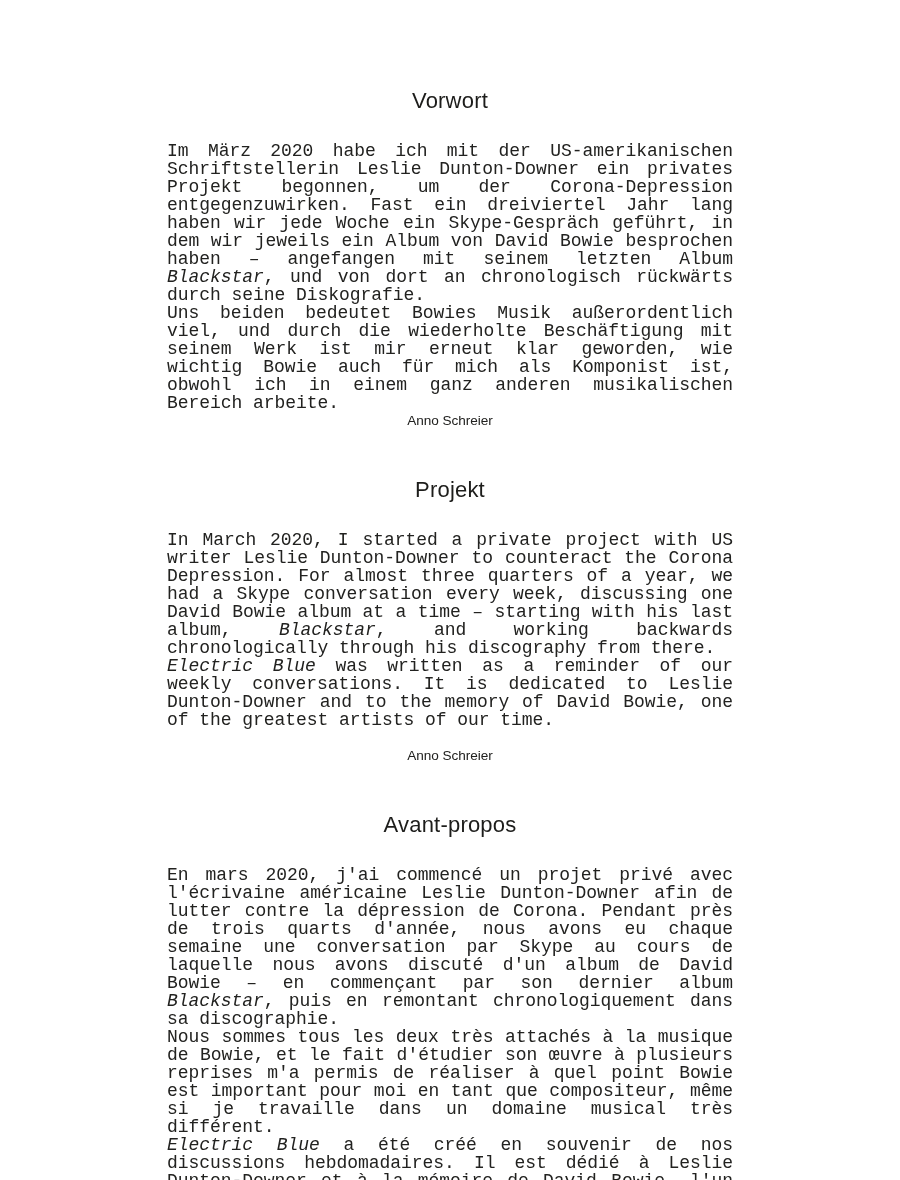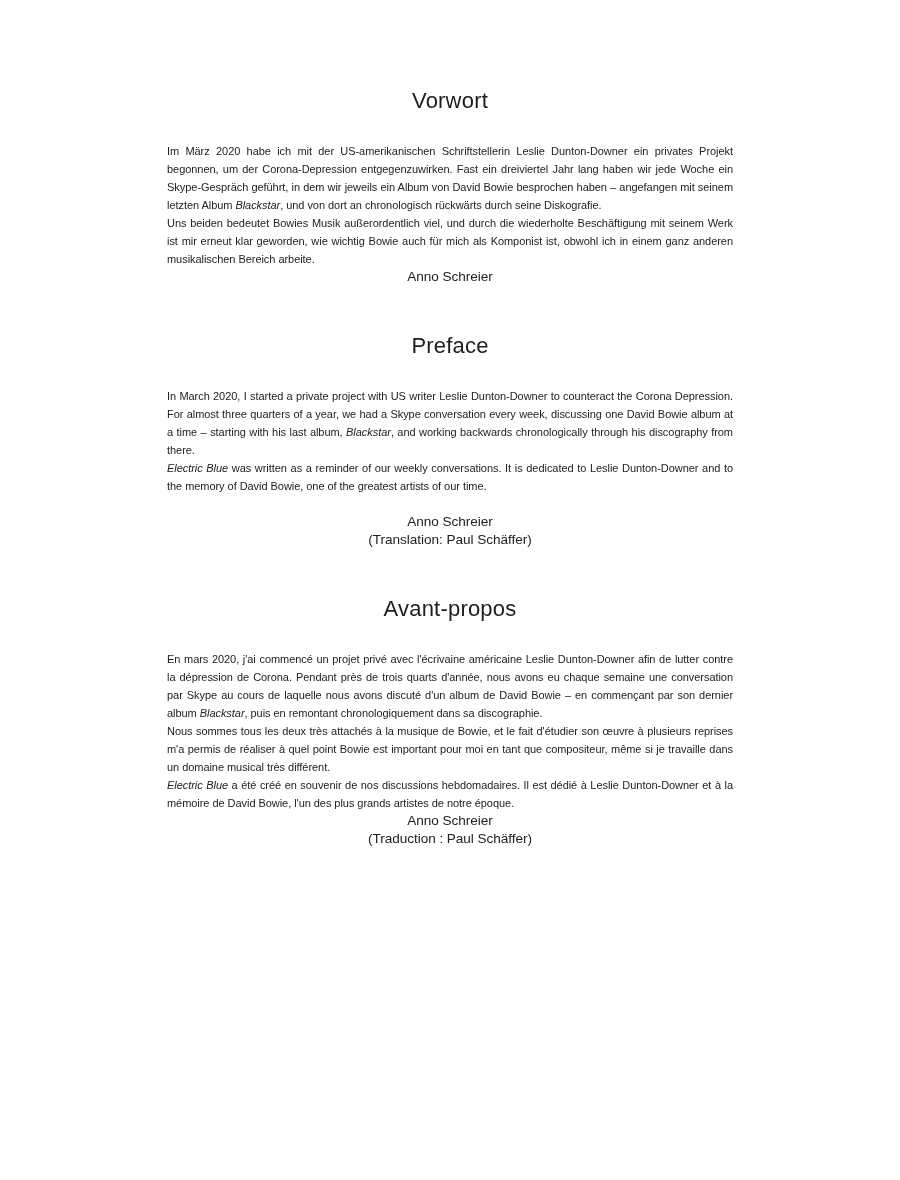--- a/index.html
+++ b/index.html
@@ -32,25 +32,26 @@
     font-size: 22px;
     font-weight: normal;
     line-height: 30px;
     text-align: center;
     letter-spacing: 0.2px;
     margin: 0 0 26px 0;
     color: #1d1d1b;
   }
   .sec-body p {
     margin: 0;
-    font-size: 11px;
+    font-size: 18px;
     line-height: 18px;
     text-align: justify;
     text-justify: inter-word;
     letter-spacing: -0.05px;
+    font-family: Liberation Mono, monospace;
   }
   .sec-body .run-italic {
     font-style: italic;
   }
   .sec-signature {
     font-size: 13.6px;
     line-height: 18px;
     text-align: center;
     letter-spacing: -0.05px;
   }
@@ -72,28 +73,27 @@
       <div class="sec-body">
           <p><span class="run-regular">Im März 2020 habe ich mit der US-amerikanischen Schriftstellerin Leslie Dunton-Downer ein privates Projekt begonnen, um der Corona-Depression entgegenzuwirken. Fast ein dreiviertel Jahr lang haben wir jede Woche ein Skype-Gespräch geführt, in dem wir jeweils ein Album von David Bowie besprochen haben – angefangen mit seinem letzten Album </span><span class="run-italic">Blackstar</span><span class="run-regular">, und von dort an chronologisch rückwärts durch seine Diskografie.</span></p>
           <p><span class="run-regular">Uns beiden bedeutet Bowies Musik außerordentlich viel, und durch die wiederholte Beschäftigung mit seinem Werk ist mir erneut klar geworden, wie wichtig Bowie auch für mich als Komponist ist, obwohl ich in einem ganz anderen musikalischen Bereich arbeite.</span></p>
         </div>
       <div class="sec-signature">
           <div class="sig-line">Anno Schreier</div>
         </div>
     </section>
 
     <section class="doc-section">
-      <h1 class="sec-title">Preface</h1>
+      <h1 class="sec-title">Projekt</h1>
       <div class="sec-body">
           <p><span class="run-regular">In March 2020, I started a private project with US writer Leslie Dunton-Downer to counteract the Corona Depression. For almost three quarters of a year, we had a Skype conversation every week, discussing one David Bowie album at a time – starting with his last album, </span><span class="run-italic">Blackstar</span><span class="run-regular">, and working backwards chronologically through his discography from there.</span></p>
           <p><span class="run-italic">Electric Blue</span><span class="run-regular"> was written as a reminder of our weekly conversations. It is dedicated to Leslie Dunton-Downer and to the memory of David Bowie, one of the greatest artists of our time.</span></p>
         </div>
       <div class="sec-signature sig-gap">
           <div class="sig-line">Anno Schreier</div>
-          <div class="sig-line">(Translation: Paul Schäffer)</div>
         </div>
     </section>
 
     <section class="doc-section">
       <h1 class="sec-title">Avant-propos</h1>
       <div class="sec-body">
           <p><span class="run-regular">En mars 2020, j'ai commencé un projet privé avec l'écrivaine américaine Leslie Dunton-Downer afin de lutter contre la dépression de Corona. Pendant près de trois quarts d'année, nous avons eu chaque semaine une conversation par Skype au cours de laquelle nous avons discuté d'un album de David Bowie – en commençant par son dernier album </span><span class="run-italic">Blackstar</span><span class="run-regular">, puis en remontant chronologiquement dans sa discographie.</span></p>
           <p><span class="run-regular">Nous sommes tous les deux très attachés à la musique de Bowie, et le fait d'étudier son œuvre à plusieurs reprises m'a permis de réaliser à quel point Bowie est important pour moi en tant que compositeur, même si je travaille dans un domaine musical très différent.</span></p>
           <p><span class="run-italic">Electric Blue</span><span class="run-regular"> a été créé en souvenir de nos discussions hebdomadaires. Il est dédié à Leslie Dunton-Downer et à la mémoire de David Bowie, l'un des plus grands artistes de notre époque.</span></p>
         </div>

